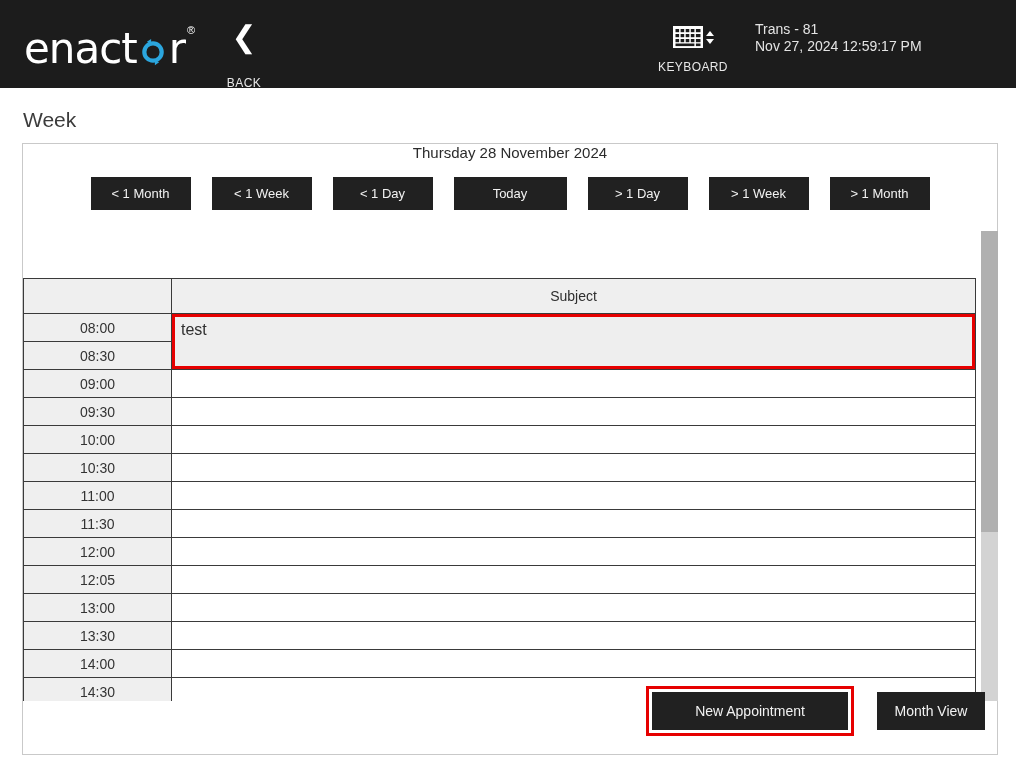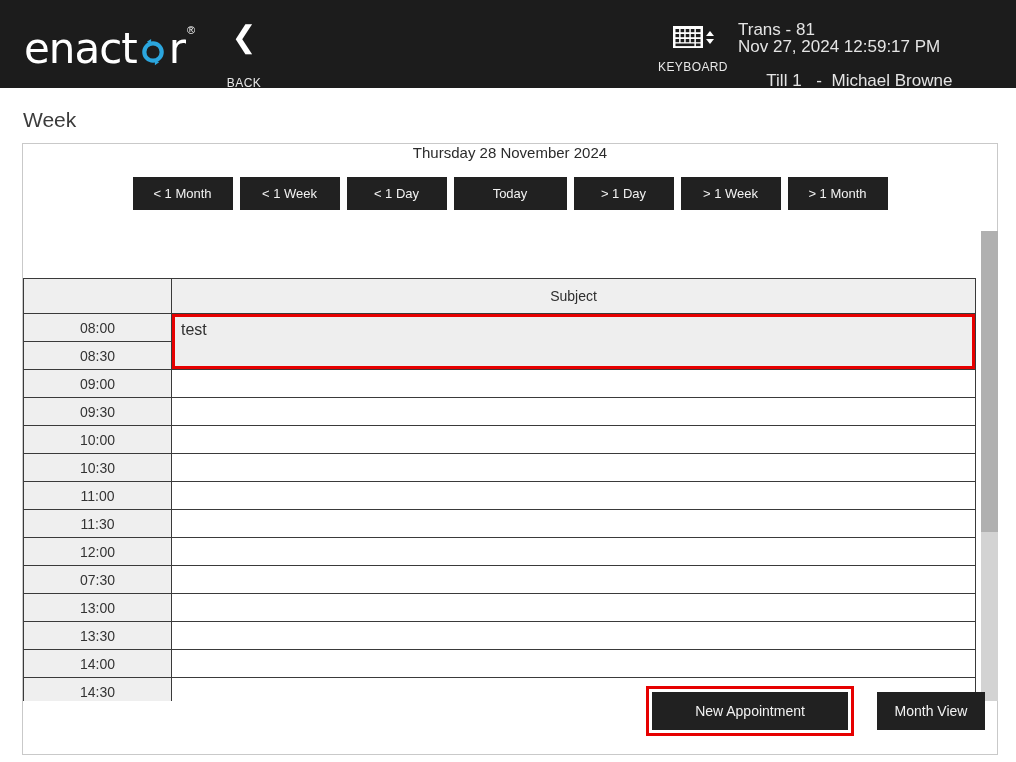--- a/index.html
+++ b/index.html
@@ -115,24 +115,24 @@
   .kb-label {
     display: block;
     color: #e8e8e8;
     font-size: 12px;
     letter-spacing: 0.4px;
     margin-top: 8px;
   }
 
   .session-info {
     position: absolute;
-    left: 738px;
+    left: 755px;
     top: 21px;
     color: #e4e4e4;
-    font-size: 17px;
+    font-size: 14px;
     line-height: 17px;
   }
   .session-info .line { white-space: pre; }
   .sess-till { display: inline-block; min-width: 50px; }
 
   
   .page-title {
     position: absolute;
     left: 23px;
     top: 108px;
@@ -155,21 +155,21 @@
 
   .date-heading {
     text-align: center;
     font-size: 15px;
     color: #2b2b2b;
   }
 
   .nav-row {
     display: flex;
     justify-content: center;
-    gap: 7px;
+    gap: 21px;
     margin-top: 16px;
   }
   .nav-btn {
     width: 100px;
     height: 33px;
     background: #212121;
     color: #f2f2f2;
     font-size: 13px;
     border: none;
     cursor: pointer;
@@ -350,23 +350,20 @@
         <span class="kb-arrow-up"></span>
         <span class="kb-arrow-dn"></span>
       </span>
     </div>
     <span class="kb-label">KEYBOARD</span>
   </div>
 
   <div class="session-info">
     <div class="line">Trans - 81</div>
     <div class="line">Nov 27, 2024 12:59:17 PM</div>
-    <div class="line">
-      <span class="sess-till">Till 1</span><span>-</span>&nbsp;&nbsp;<span>Michael Browne</span>
-    </div>
   </div>
 </div>
 
 <div class="page-title">Week</div>
 
 <div class="panel">
 
   <div class="date-heading">Thursday 28 November 2024</div>
 
   <div class="nav-row" id="nav-row">
@@ -420,21 +417,21 @@
             </tr>
             <tr>
               <td class="time-cell">11:30</td>
               <td class="subj-cell"></td>
             </tr>
             <tr>
               <td class="time-cell">12:00</td>
               <td class="subj-cell"></td>
             </tr>
             <tr>
-              <td class="time-cell">07:30</td>
+              <td class="time-cell">12:05</td>
               <td class="subj-cell"></td>
             </tr>
             <tr>
               <td class="time-cell">13:00</td>
               <td class="subj-cell"></td>
             </tr>
             <tr>
               <td class="time-cell">13:30</td>
               <td class="subj-cell"></td>
             </tr>

